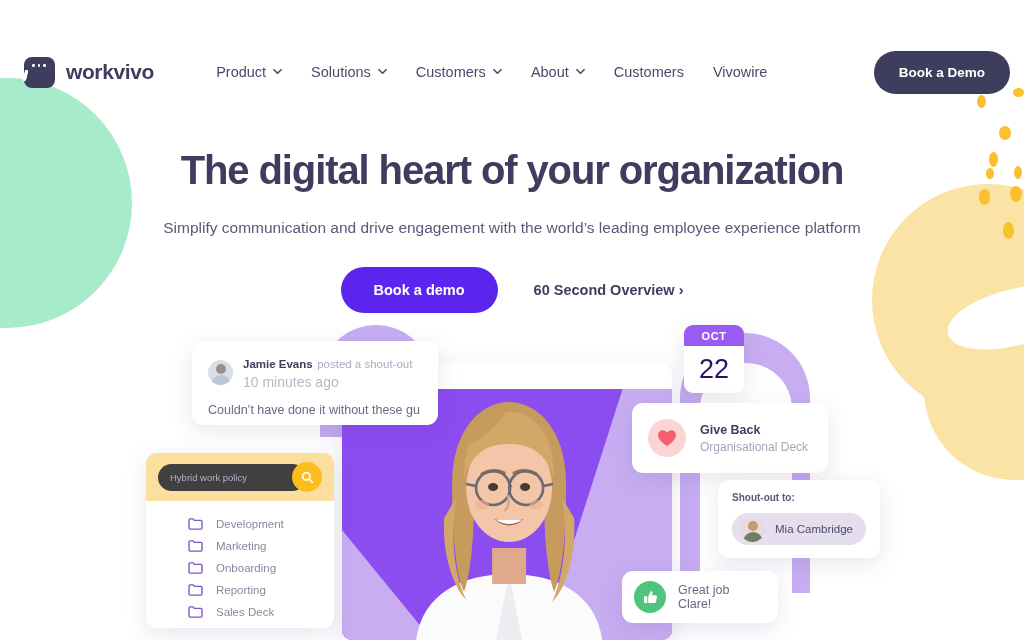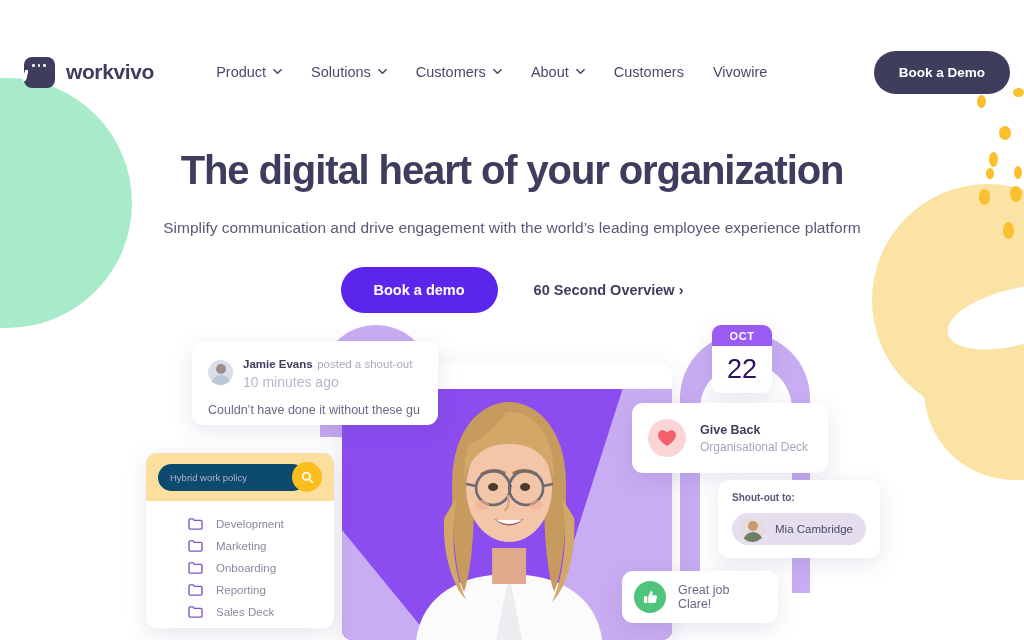--- a/index.html
+++ b/index.html
@@ -198,34 +198,34 @@
   .so-action { font-size:11.5px; color:#ACA9BE; }
   .so-time { font-size:14px; color:#B9B6C9; margin-top:2px; }
   .so-body { font-size:12.5px; color:#6A6885; margin-top:13px; }
 
   .card-search {
     left:146px; top:148px; width:188px; height:175px;
     overflow:hidden; padding:0;
   }
   .search-head { background:#FBDF9E; height:48px; display:flex; align-items:center; padding:0 12px; }
   .search-pill {
-    flex:1; height:27px; background:#0c4a6e; border-radius:999px;
+    flex:1; height:27px; background:#404040; border-radius:999px;
     display:flex; align-items:center; padding:0 12px;
   }
   .search-pill span { font-size:9.5px; color:#B4B1C4; }
   .search-go {
     width:30px; height:30px; border-radius:50%; background:#FBBE1E;
     display:flex; align-items:center; justify-content:center;
     margin-left:-14px; flex:none;
   }
   .folders { padding:16px 0 0 42px; }
   .folder-row { display:flex; align-items:center; gap:13px; margin-bottom:9px; }
   .folder-row span { font-size:11.5px; color:#8B889E; }
 
-  .card-cal { left:712px; top:20px; width:60px; height:68px; border-radius:9px; overflow:hidden; }
+  .card-cal { left:684px; top:20px; width:60px; height:68px; border-radius:9px; overflow:hidden; }
   .cal-head { background:#9A5BF2; height:21px; display:flex; align-items:center; justify-content:center; }
   .cal-head span { font-size:11px; font-weight:bold; color:#fff; letter-spacing:.6px; }
   .cal-day { height:47px; display:flex; align-items:center; justify-content:center; }
   .cal-day span { font-size:27px; color:#2E1065; }
 
   .card-goal { left:632px; top:98px; width:196px; height:70px; display:flex; align-items:center; gap:14px; padding:0 16px; }
   .heart-badge { width:38px; height:38px; border-radius:50%; background:#FBD4D4; display:flex; align-items:center; justify-content:center; flex:none; }
   .goal-title { font-size:12.5px; font-weight:bold; color:#3E3D5E; }
   .goal-sub { font-size:12px; color:#A7A4BA; margin-top:3px; }
 

